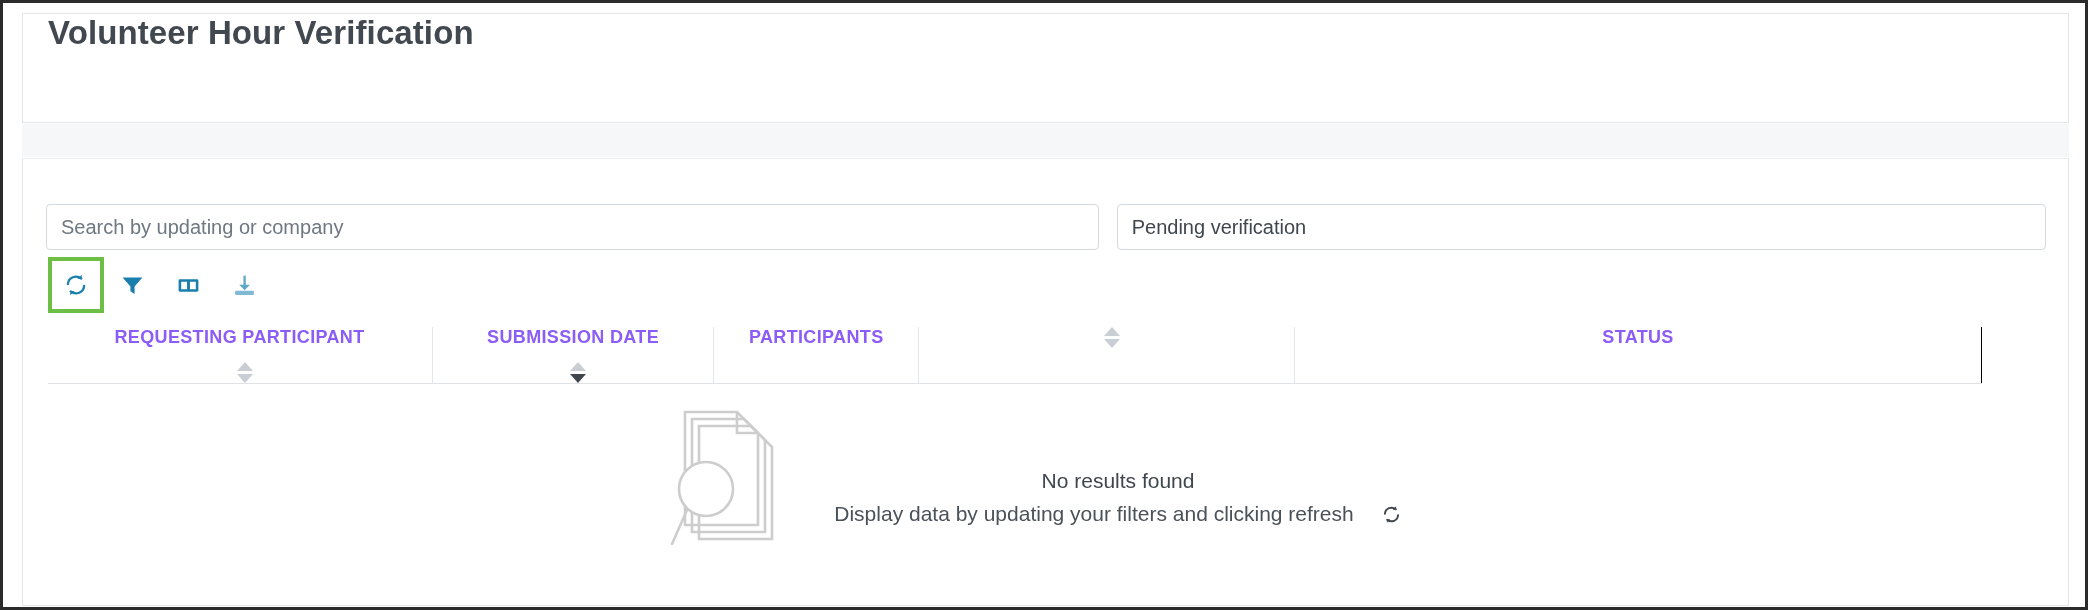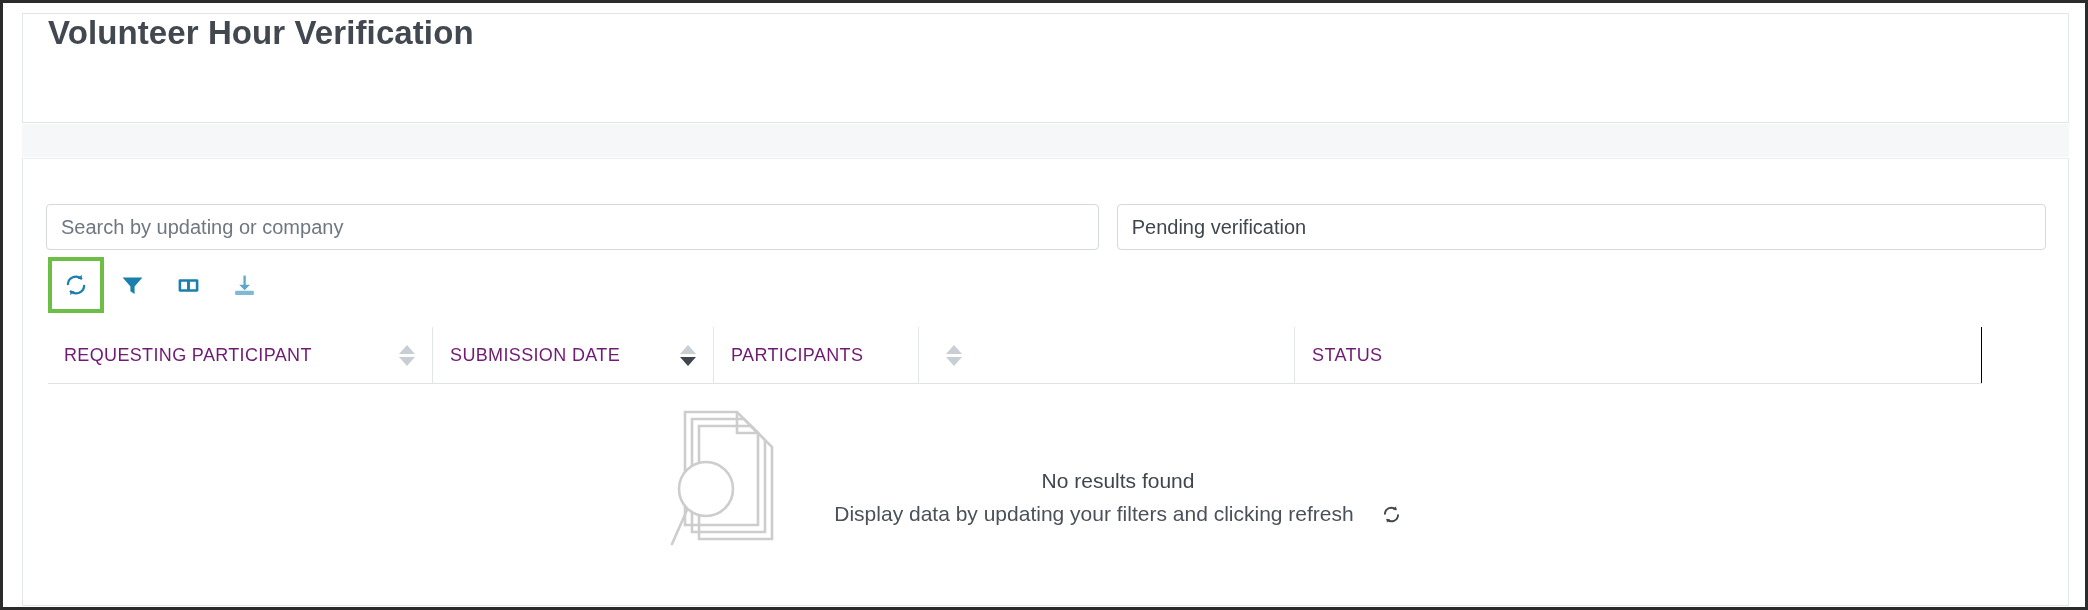--- a/index.html
+++ b/index.html
@@ -124,24 +124,25 @@
     border-bottom: 1px solid #dfe3e6;
   }
   .th {
     box-sizing: border-box;
     display: flex;
     align-items: center;
     justify-content: space-between;
     padding: 0 17px 0 17px;
     border-left: 1px solid #e3e6e8;
     font-size: 18px;
-    font-weight: normal;
-    color: #701a75;
+    font-weight: bold;
+    color: #8b5cf6;
     letter-spacing: 0.35px;
     white-space: nowrap;
+    flex-direction: column;
   }
   .th:first-child { border-left: none; padding-left: 16px; }
   .th-label { overflow: hidden; }
 
   .col-requesting { width: 404px; }
   .col-submission { width: 295px; }
   .col-participants { width: 215px; }
   .col-grant { width: 395px; }
   .col-status { width: 725px; border-right: 1px solid #000000; }
 

